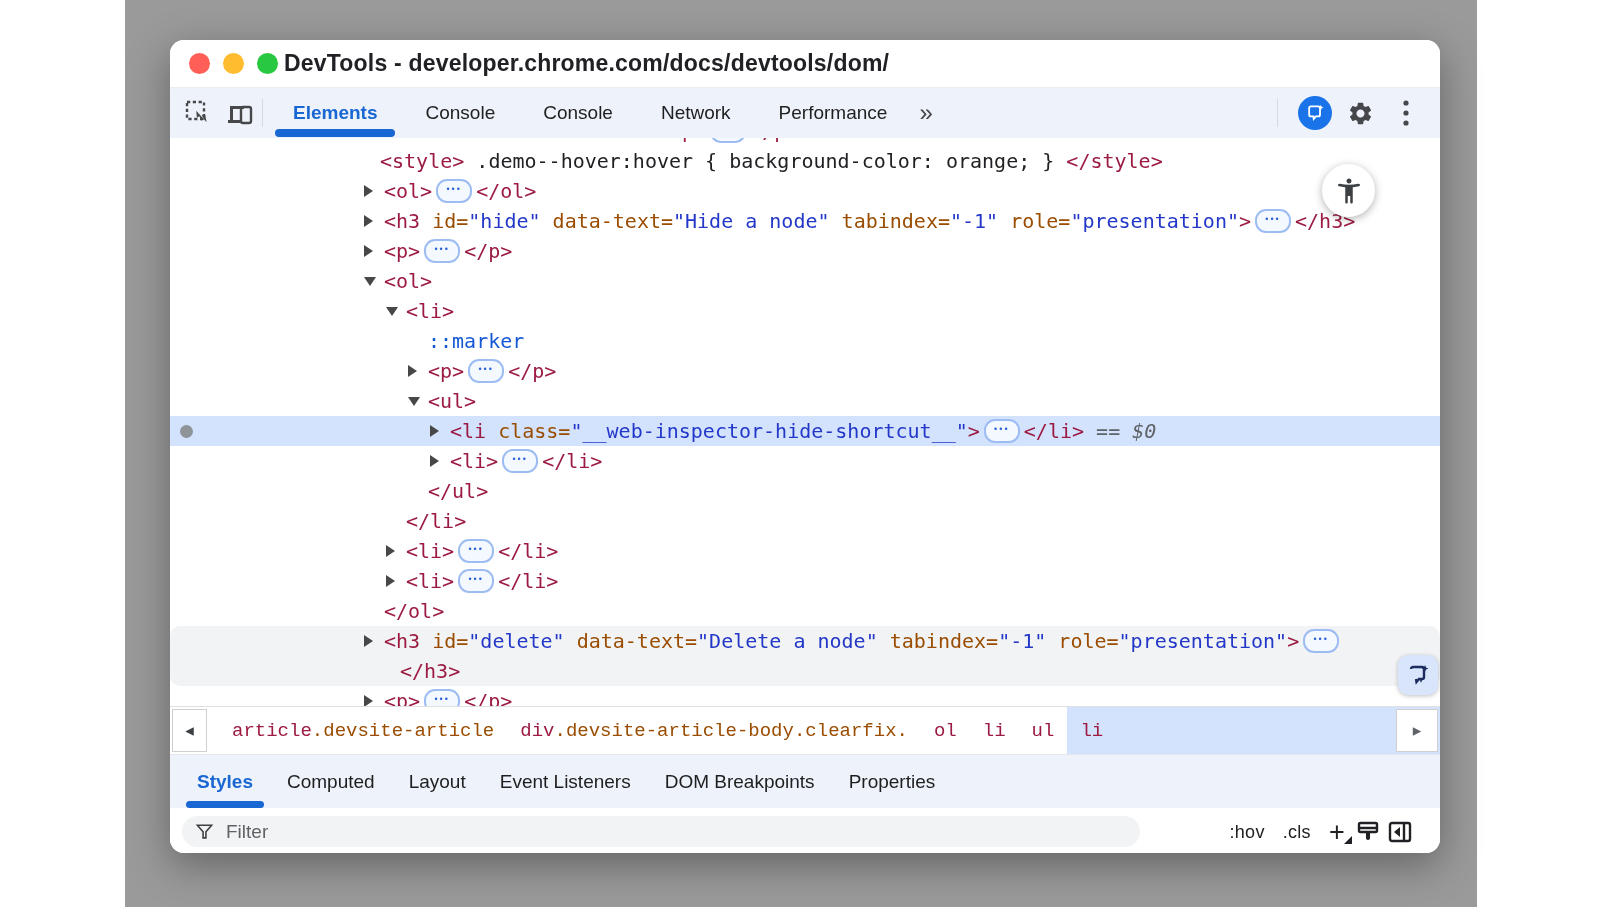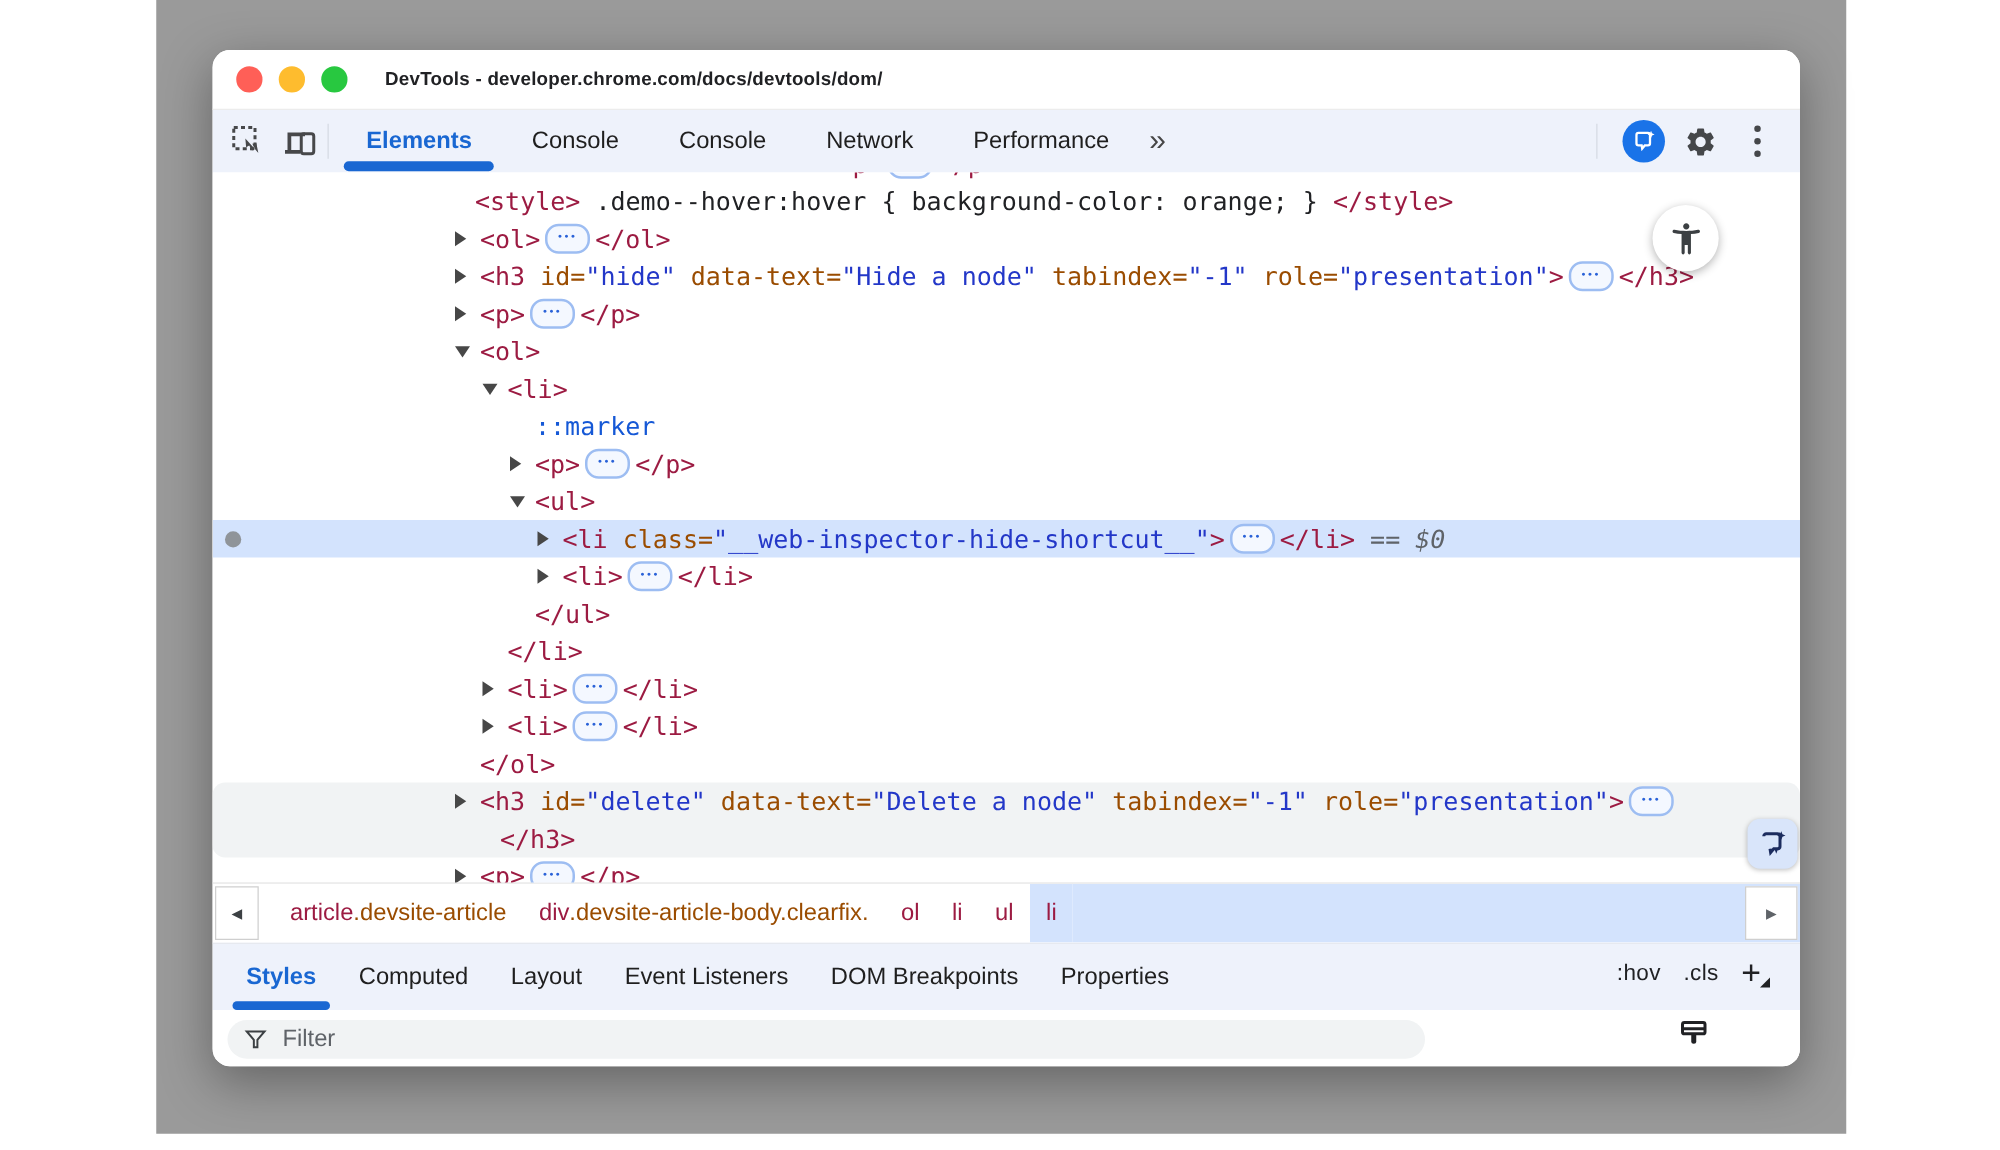--- a/index.html
+++ b/index.html
@@ -5,21 +5,21 @@
   html,body{margin:0;padding:0;background:#ffffff;width:1600px;height:920px;overflow:hidden;
     font-family:"Liberation Sans","DejaVu Sans",sans-serif;}
   .backdrop{position:absolute;left:125px;top:0;width:1352px;height:907px;background:#9a9a9a;}
   .window{position:absolute;left:170px;top:40px;width:1270px;height:813px;background:#ffffff;
     border-radius:14px;box-shadow:0 12px 40px rgba(0,0,0,.35);overflow:hidden;}
 
   
   .titlebar{height:47px;background:#ffffff;border-bottom:1px solid #ececec;display:flex;align-items:center;position:relative;}
   .lights{display:flex;gap:13px;margin-left:19px;}
   .light{width:21px;height:21px;border-radius:50%;}
-  .titlebar .title{position:absolute;left:138px;font-size:15px;font-weight:bold;color:#202124;letter-spacing:.2px;}
+  .titlebar .title{position:absolute;left:114px;font-size:23px;font-weight:bold;color:#202124;letter-spacing:.2px;}
 
   
   .toolbar{height:50px;background:#eef2fb;display:flex;align-items:center;position:relative;}
   .tb-icon{width:32px;height:32px;display:flex;align-items:center;justify-content:center;flex:none;}
   .tb-divider{width:1px;height:28px;background:#d5dae3;margin:0 6px;flex:none;}
   .panel-tabs{display:flex;align-items:stretch;height:100%;}
   .ptab{position:relative;display:flex;align-items:center;padding:0 24px;font-size:19px;color:#1f1f1f;cursor:default;}
   .ptab.active{color:#1967d2;font-weight:bold;}
   .ptab .underline{position:absolute;left:6px;right:6px;bottom:1px;height:8px;border-radius:4px;background:#1967d2;}
   .more-tabs{font-size:24px;color:#474747;padding:0 8px;letter-spacing:-2px;}
@@ -54,41 +54,41 @@
   .ai-corner-btn{position:absolute;left:1228px;top:517px;width:40px;height:40px;border-radius:10px;background:#d9e5fa;
     box-shadow:0 1px 4px rgba(0,0,0,.25);display:flex;align-items:center;justify-content:center;}
 
   
   .crumb-bar{height:47px;background:#ffffff;display:flex;align-items:stretch;position:relative;
     font-size:19px;overflow:hidden;}
   .crumb-nav{width:33px;border:1px solid #cfcfcf;background:#ffffff;display:flex;align-items:center;justify-content:center;
     color:#3c4043;font-size:17px;flex:none;margin:2px 0 2px 2px;}
   .crumb-nav.rightbox{position:absolute;right:2px;top:2px;bottom:2px;width:40px;margin:0;z-index:3;color:#5f6368;}
   .crumbs{display:flex;align-items:center;margin-left:12px;flex:1;}
-  .crumb{padding:0 13px;display:flex;align-items:center;height:100%;}
+  .crumb{padding:0 13px;display:flex;align-items:center;height:100%;font-family:Liberation Mono, monospace;}
   .crumb.selected{background:#d3e3fd;}
   .crumb-fill{flex:1;height:100%;background:#d3e3fd;}
   .cp-tag{color:#9c1b42;}
   .cp-cls{color:#9a4c00;}
 
   
   .side-tabs{height:53px;background:#eef2fb;border-top:1px solid #e3e6ec;display:flex;align-items:stretch;padding-left:10px;}
   .stab{position:relative;display:flex;align-items:center;padding:16px 17px;font-size:19px;color:#1f1f1f;}
   .stab.active{color:#1967d2;font-weight:bold;}
   .stab .underline{position:absolute;left:6px;right:6px;bottom:0;height:7px;border-radius:4px;background:#1967d2;}
 
   
   .filter-bar{height:48px;background:#ffffff;display:flex;align-items:center;position:relative;}
   .filter-pill{position:absolute;left:12px;top:8px;width:958px;height:31px;border-radius:16px;background:#f1f3f4;
     display:flex;align-items:center;}
   .filter-pill svg{margin-left:13px;flex:none;}
   .filter-input{border:none;outline:none;background:transparent;font-size:19px;color:#3c4043;margin-left:10px;width:850px;
     font-family:"Liberation Sans",sans-serif;}
   .filter-input::placeholder{color:#5f6368;opacity:1;}
-  .filter-right{margin-left:auto;display:flex;align-items:center;margin-right:24px;gap:22px;flex-direction:column;}
+  .filter-right{margin-left:auto;display:flex;align-items:center;margin-right:24px;}
   .ftoggle{font-size:18px;color:#202124;font-weight:500;letter-spacing:.3px;position:relative;}
   .ftoggle.plus{font-size:27px;font-weight:400;line-height:20px;padding-right:7px;}
   .ftoggle .corner{position:absolute;right:0;bottom:-2px;width:0;height:0;border-left:8px solid transparent;border-bottom:8px solid #202124;}
 </style>
 </head>
 <body>
 
 <div class="backdrop"></div>
 
 <div class="window">

